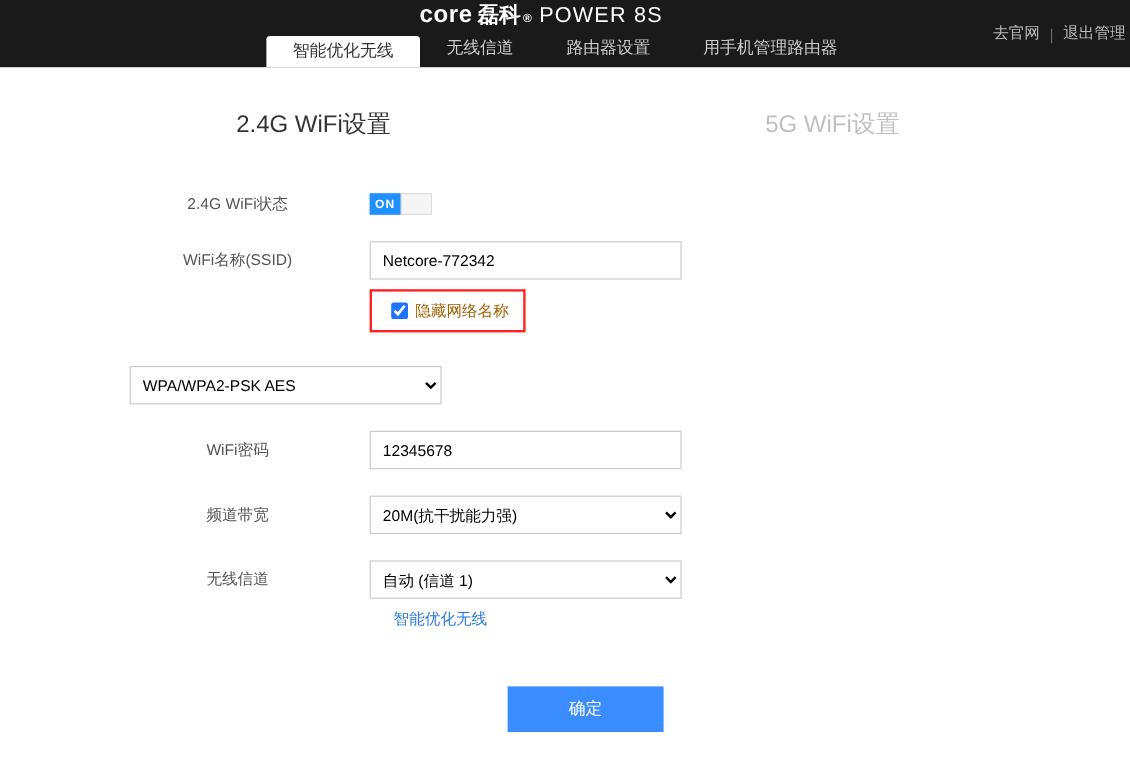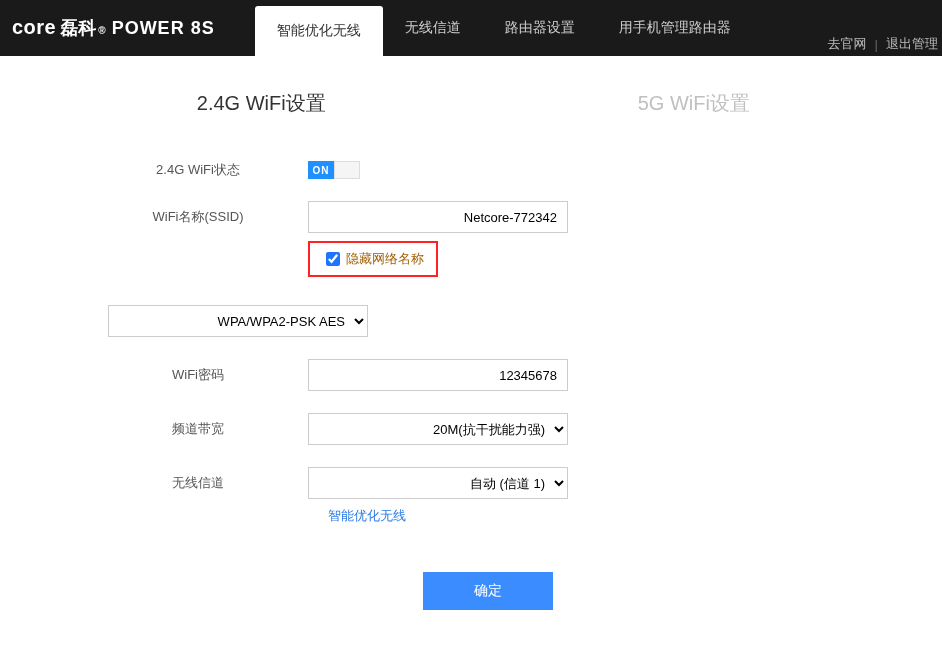--- a/index.html
+++ b/index.html
@@ -12,52 +12,53 @@
     width: 942px;
   }
   .topbar {
     background: #1a1a1a;
     color: #ddd;
     height: 56px;
     display: flex;
     align-items: center;
     padding: 0 12px;
     position: relative;
+    flex-direction: column;
   }
   .logo {
     display: flex;
     align-items: baseline;
     color: #fff;
     font-weight: bold;
     margin-right: 40px;
   }
   .logo-core { font-size: 20px; letter-spacing: 0.5px; }
   .logo-cn { font-size: 18px; margin: 0 2px 0 4px; }
   .logo-sup { font-size: 10px; vertical-align: super; }
-  .logo-model { font-size: 18px; font-weight: bold; margin-left: 6px; letter-spacing: 1px; }
+  .logo-model { font-size: 18px; font-weight: normal; margin-left: 6px; letter-spacing: 1px; }
   .nav { display: flex; align-items: stretch; height: 56px; }
   .nav-item {
     display: flex;
     align-items: center;
     padding: 0 22px;
     color: #ccc;
     font-size: 14px;
     cursor: pointer;
   }
   .nav-item.active {
     background: #fff;
     color: #333;
     border-top-left-radius: 3px;
     border-top-right-radius: 3px;
     margin-top: 6px;
   }
   .top-right {
     position: absolute;
     right: 0;
-    top: 16px;
+    top: 0;
     height: 56px;
     display: flex;
     align-items: center;
     color: #bbb;
     font-size: 13px;
     padding-right: 0;
   }
   .top-right-link { cursor: pointer; padding: 0 4px; }
   .top-sep { color: #666; padding: 0 4px; }
   .page {
@@ -120,21 +121,20 @@
     border: 1px solid #ddd;
   }
   input[type=text].txt, select.sel, input[type=password].txt {
     width: 260px;
     height: 32px;
     border: 1px solid #ccc;
     padding: 0 10px;
     font-size: 13px;
     background: #fff;
     font-family: inherit;
-    text-align: right;
   }
   select.sel { padding: 0 6px; }
   .highlight-box {
     border: 2px solid #f22;
     padding: 6px 12px;
     display: inline-flex;
     align-items: center;
   }
   .highlight-row { margin-left: 200px; margin-bottom: 28px; }
   .chk { width: 14px; height: 14px; margin-right: 6px; accent-color: #1e74ff; }

